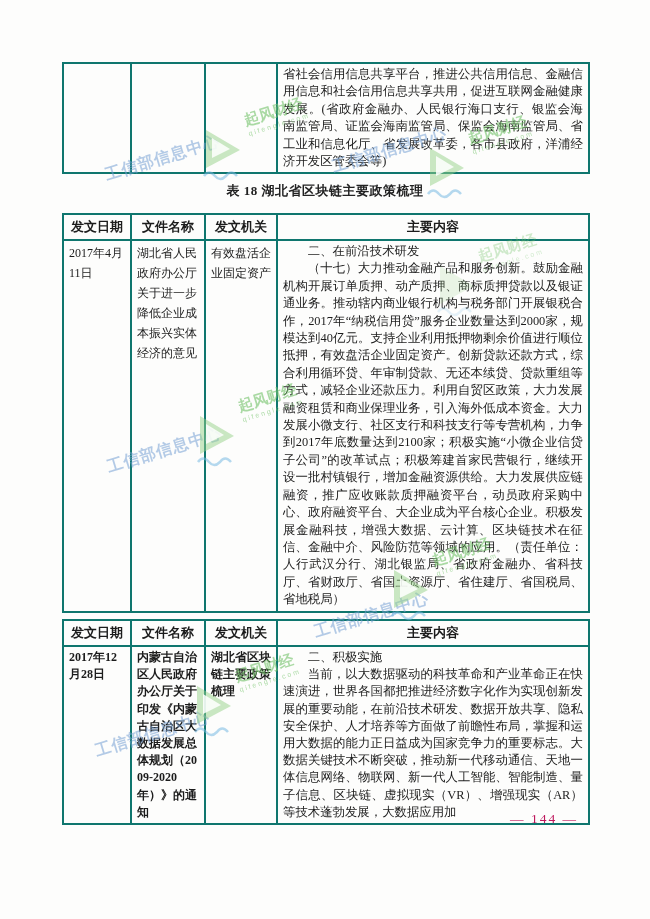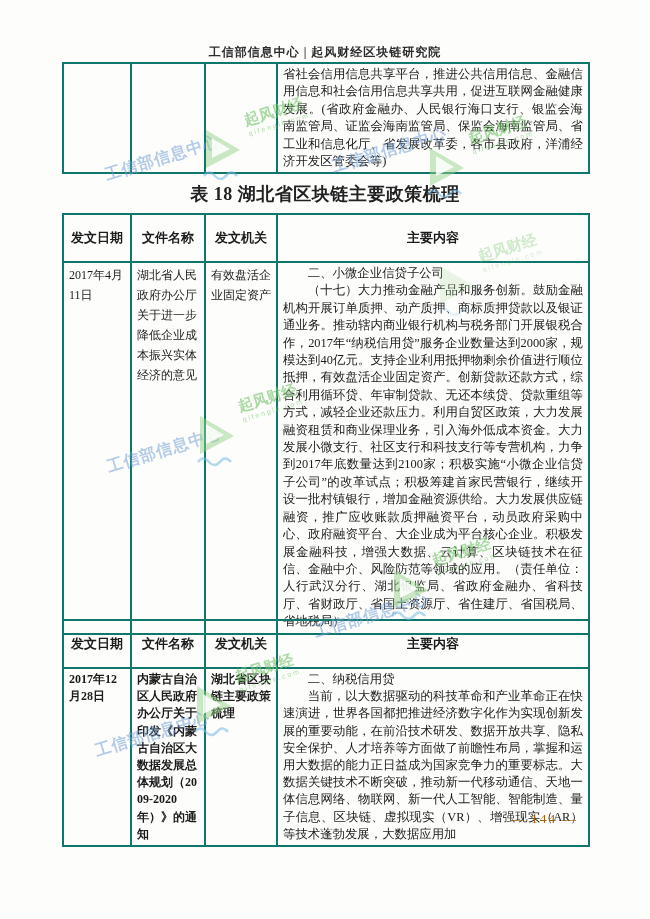--- a/index.html
+++ b/index.html
@@ -20,45 +20,45 @@
   table.doc-table{
     position:absolute;left:62px;width:528px;border-collapse:collapse;table-layout:fixed;
     border:2px solid #1f1f1f;background:transparent;
   }
   table.doc-table th,table.doc-table td{
     border:2px solid #0f766e;vertical-align:top;padding:2px 5px;
     word-break:break-all;overflow-wrap:anywhere;
   }
   table.doc-table th{
     font-size:13px;font-weight:bold;text-align:center;vertical-align:middle;
-    height:20px;padding:13px 2px;
+    height:20px;padding:2px 2px;
   }
   col.c1{width:68px;} col.c2{width:74px;} col.c3{width:72px;} col.c4{width:auto;}
 
   td.meta-cell{font-size:12px;line-height:20px;}
   td.content-cell{font-size:12.4px;line-height:17.4px;text-align:justify;}
   td.content-cell p{margin:0;text-indent:2em;}
 
   #cont-table{top:62px;}
   #cont-table td{height:88px;}
   #table18{top:213px;}
   #table18 td.meta-cell{height:328px;}
   #table19{top:619px;}
   #table19 td.meta-cell{height:152px;line-height:17.2px;font-weight:bold;}
   #table19 td.content-cell{line-height:17.2px;}
 
   .tbl-title{
     position:absolute;left:0;width:100%;text-align:center;
-    font-size:18px;font-weight:bold;color:#222;letter-spacing:0.5px;
+    font-size:13px;font-weight:bold;color:#222;letter-spacing:0.5px;
   }
   #t18-title{top:182px;}
   #t19-title{top:595px;}
 
   .page-number{
-    position:absolute;top:811px;right:72px;font-size:13.5px;color:#a16207;letter-spacing:2px;
+    position:absolute;top:811px;right:72px;font-size:13.5px;color:#be185d;letter-spacing:2px;
   }
 
   
   .wm-layer{position:absolute;inset:0;z-index:3;pointer-events:none;}
   .wm-blue{
     position:absolute;white-space:nowrap;
     font-family:"Liberation Sans","DejaVu Sans",sans-serif;
     font-size:16px;font-weight:bold;letter-spacing:1px;
     color:rgba(118,160,212,0.55);transform:rotate(-17deg);
   }
@@ -71,21 +71,20 @@
   }
   .wm-gsub{display:block;font-size:7px;font-weight:normal;letter-spacing:2px;color:rgba(118,196,108,0.6);}
   .wm-faint{opacity:0.55;}
 </style>
 </head>
 <body>
 
 <div class="page">
 
   <div class="content">
-    <div class="doc-header">工信部信息中心 | 起风财经区块链研究院</div>
 
     <table class="doc-table" id="cont-table">
       <colgroup>
           <col class="c1">
           <col class="c2">
           <col class="c3">
           <col class="c4">
         </colgroup>
       <tbody>
           <tr>
@@ -113,21 +112,21 @@
         <th>发文日期</th>
         <th>文件名称</th>
         <th>发文机关</th>
         <th>主要内容</th>
       </tr>
       <tr>
         <td class="meta-cell">2017年4月11日</td>
         <td class="meta-cell">湖北省人民政府办公厅关于进一步降低企业成本振兴实体经济的意见</td>
         <td class="meta-cell">有效盘活企业固定资产</td>
         <td class="content-cell">
-          <p>二、小微企业信贷子公司</p>
+          <p>二、在前沿技术研发</p>
           <p>（十七）大力推动金融产品和服务创新。鼓励金融机构开展订单质押、动产质押、商标质押贷款以及银证通业务。推动辖内商业银行机构与税务部门开展银税合作，2017年“纳税信用贷”服务企业数量达到2000家，规模达到40亿元。支持企业利用抵押物剩余价值进行顺位抵押，有效盘活企业固定资产。创新贷款还款方式，综合利用循环贷、年审制贷款、无还本续贷、贷款重组等方式，减轻企业还款压力。利用自贸区政策，大力发展融资租赁和商业保理业务，引入海外低成本资金。大力发展小微支行、社区支行和科技支行等专营机构，力争到2017年底数量达到2100家；积极实施“小微企业信贷子公司”的改革试点；积极筹建首家民营银行，继续开设一批村镇银行，增加金融资源供给。大力发展供应链融资，推广应收账款质押融资平台，动员政府采购中心、政府融资平台、大企业成为平台核心企业。积极发展金融科技，增强大数据、云计算、区块链技术在征信、金融中介、风险防范等领域的应用。（责任单位：人行武汉分行、湖北银监局、省政府金融办、省科技厅、省财政厅、省国土资源厅、省住建厅、省国税局、省地税局）</p>
         </td>
       </tr>
     </tbody>
       </table>
 
 
     <table class="doc-table" id="table19">
       <colgroup>
           <col class="c1">
@@ -140,21 +139,21 @@
         <th>发文日期</th>
         <th>文件名称</th>
         <th>发文机关</th>
         <th>主要内容</th>
       </tr>
       <tr>
         <td class="meta-cell">2017年12月28日</td>
         <td class="meta-cell">内蒙古自治区人民政府办公厅关于印发《内蒙古自治区大数据发展总体规划（2009-2020年）》的通知</td>
         <td class="meta-cell">湖北省区块链主要政策梳理</td>
         <td class="content-cell">
-          <p>二、纳税信用贷</p>
+          <p>二、积极实施</p>
           <p>当前，以大数据驱动的科技革命和产业革命正在快速演进，世界各国都把推进经济数字化作为实现创新发展的重要动能，在前沿技术研发、数据开放共享、隐私安全保护、人才培养等方面做了前瞻性布局，掌握和运用大数据的能力正日益成为国家竞争力的重要标志。大数据关键技术不断突破，推动新一代移动通信、天地一体信息网络、物联网、新一代人工智能、智能制造、量子信息、区块链、虚拟现实（VR）、增强现实（AR）等技术蓬勃发展，大数据应用加</p>
         </td>
       </tr>
     </tbody>
       </table>
 
     <div class="page-number">— 144 —</div>
   </div>
 
   <div class="wm-layer">

